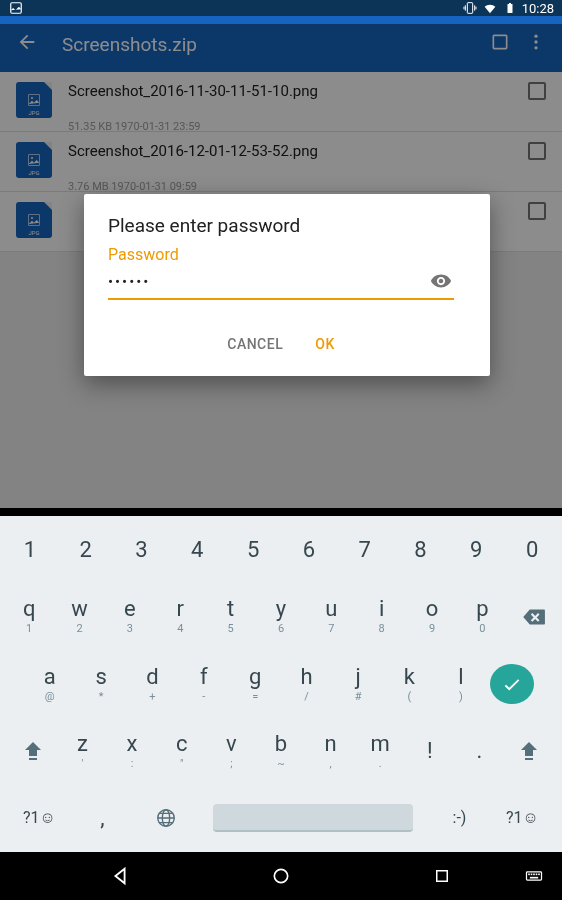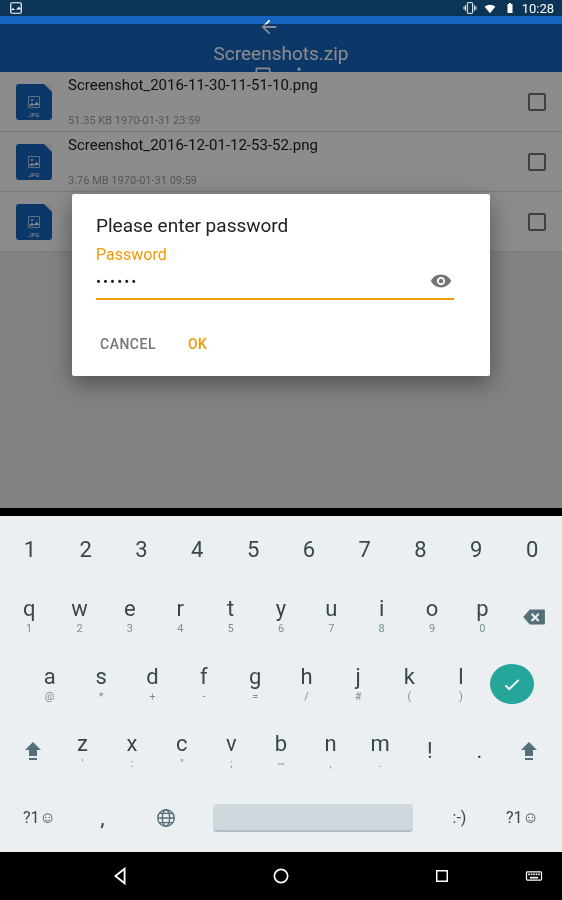--- a/index.html
+++ b/index.html
@@ -3,44 +3,44 @@
   <meta charset="utf-8">
   <style>
     * { margin: 0; padding: 0; box-sizing: border-box; font-family: Roboto, Arial, sans-serif; }
     body { width: 562px; height: 900px; background: #000; position: relative; overflow: hidden; }
     
     .status-bar { height: 16px; background: #0b3457; display: flex; align-items: center; justify-content: space-between; padding: 8px 8px; color: #fff; font-size: 13px; }
     .status-left { display: flex; align-items: center; gap: 4px; }
     .status-right { display: flex; align-items: center; gap: 4px; }
     .status-icon { width: 16px; height: 16px; display: inline-flex; align-items: center; justify-content: center; }
     
-    .app-bar { height: 56px; background: #1565c0; display: flex; align-items: center; padding: 0 16px; color: #fff; flex-direction: column; }
+    .app-bar { height: 56px; background: #1565c0; display: flex; align-items: center; padding: 0 16px; color: #fff; }
     .app-bar-back { margin-right: 24px; }
     .app-title { flex: 1; font-size: 19px; font-weight: 400; }
     .app-bar-actions { display: flex; align-items: center; gap: 16px; }
     
     .content { background: #eeeeee; height: 436px; position: relative; }
-    .file-item { display: flex; align-items: center; padding: 10px 16px; background: #fff; border-bottom: 1px solid #e0e0e0; height: 60px; }
+    .file-item { display: flex; padding: 10px 16px; background: #fff; border-bottom: 1px solid #e0e0e0; height: 60px; }
     .file-icon { width: 36px; height: 36px; background: #1565c0; border-radius: 3px; margin-right: 16px; display: flex; align-items: center; justify-content: center; color: #fff; font-size: 8px; flex-direction: column; position: relative; }
     .file-icon::before { content: ''; position: absolute; top: 0; right: 0; border-style: solid; border-width: 0 8px 8px 0; border-color: transparent #eeeeee transparent transparent; }
     .file-icon-label { position: absolute; bottom: 2px; font-size: 6px; }
     .file-info { flex: 1; }
     .file-name { font-size: 15px; color: #212121; }
     .file-meta { font-size: 11px; color: #9e9e9e; margin-top: 20px; }
     .file-checkbox { width: 18px; height: 18px; border: 2px solid #757575; border-radius: 2px; }
     
     .overlay { position: absolute; top: 0; left: 0; right: 0; bottom: 0; background: rgba(0,0,0,0.45); }
     
-    .dialog { position: absolute; left: 72px; right: 72px; top: 194px; background: #fff; border-radius: 2px; box-shadow: 0 8px 24px rgba(0,0,0,0.4); padding: 20px 36px 8px 24px; }
+    .dialog { position: absolute; left: 84px; right: 72px; top: 194px; background: #fff; border-radius: 2px; box-shadow: 0 8px 24px rgba(0,0,0,0.4); padding: 20px 36px 8px 24px; }
     .dialog-title { font-size: 19px; color: #212121; margin-bottom: 8px; }
     .input-label { font-size: 16px; color: #ef9a00; }
     .input-wrapper { display: flex; align-items: center; border-bottom: 2px solid #ef9a00; padding: 6px 0 4px 0; margin-bottom: 20px; }
     .input-field { flex: 1; border: none; outline: none; font-size: 15px; letter-spacing: 2px; color: #212121; background: transparent; }
     .eye-icon { width: 24px; height: 24px; color: #757575; }
-    .dialog-actions { display: flex; justify-content: flex-start; gap: 24px; padding: 8px 0; }
+    .dialog-actions { display: flex; justify-content: center; gap: 24px; padding: 8px 0; }
     .dialog-btn { background: none; border: none; font-size: 14px; font-weight: 500; letter-spacing: 0.5px; cursor: pointer; padding: 8px 4px; }
     .btn-cancel { color: #757575; }
     .btn-ok { color: #ef9a00; }
     
     .keyboard { position: absolute; bottom: 48px; left: 0; right: 0; height: 336px; background: #eceff1; display: flex; flex-direction: column; }
     .kb-row { display: flex; justify-content: space-around; align-items: center; flex: 1; padding: 0 4px; }
     .kb-key { display: flex; flex-direction: column; align-items: center; justify-content: center; min-width: 44px; height: 100%; color: #37474f; cursor: pointer; position: relative; }
     .kb-key-main { font-size: 22px; line-height: 1; }
     .kb-key-sub { font-size: 11px; color: #78909c; margin-top: 2px; }
     .kb-number-row .kb-key-main { font-size: 22px; }

